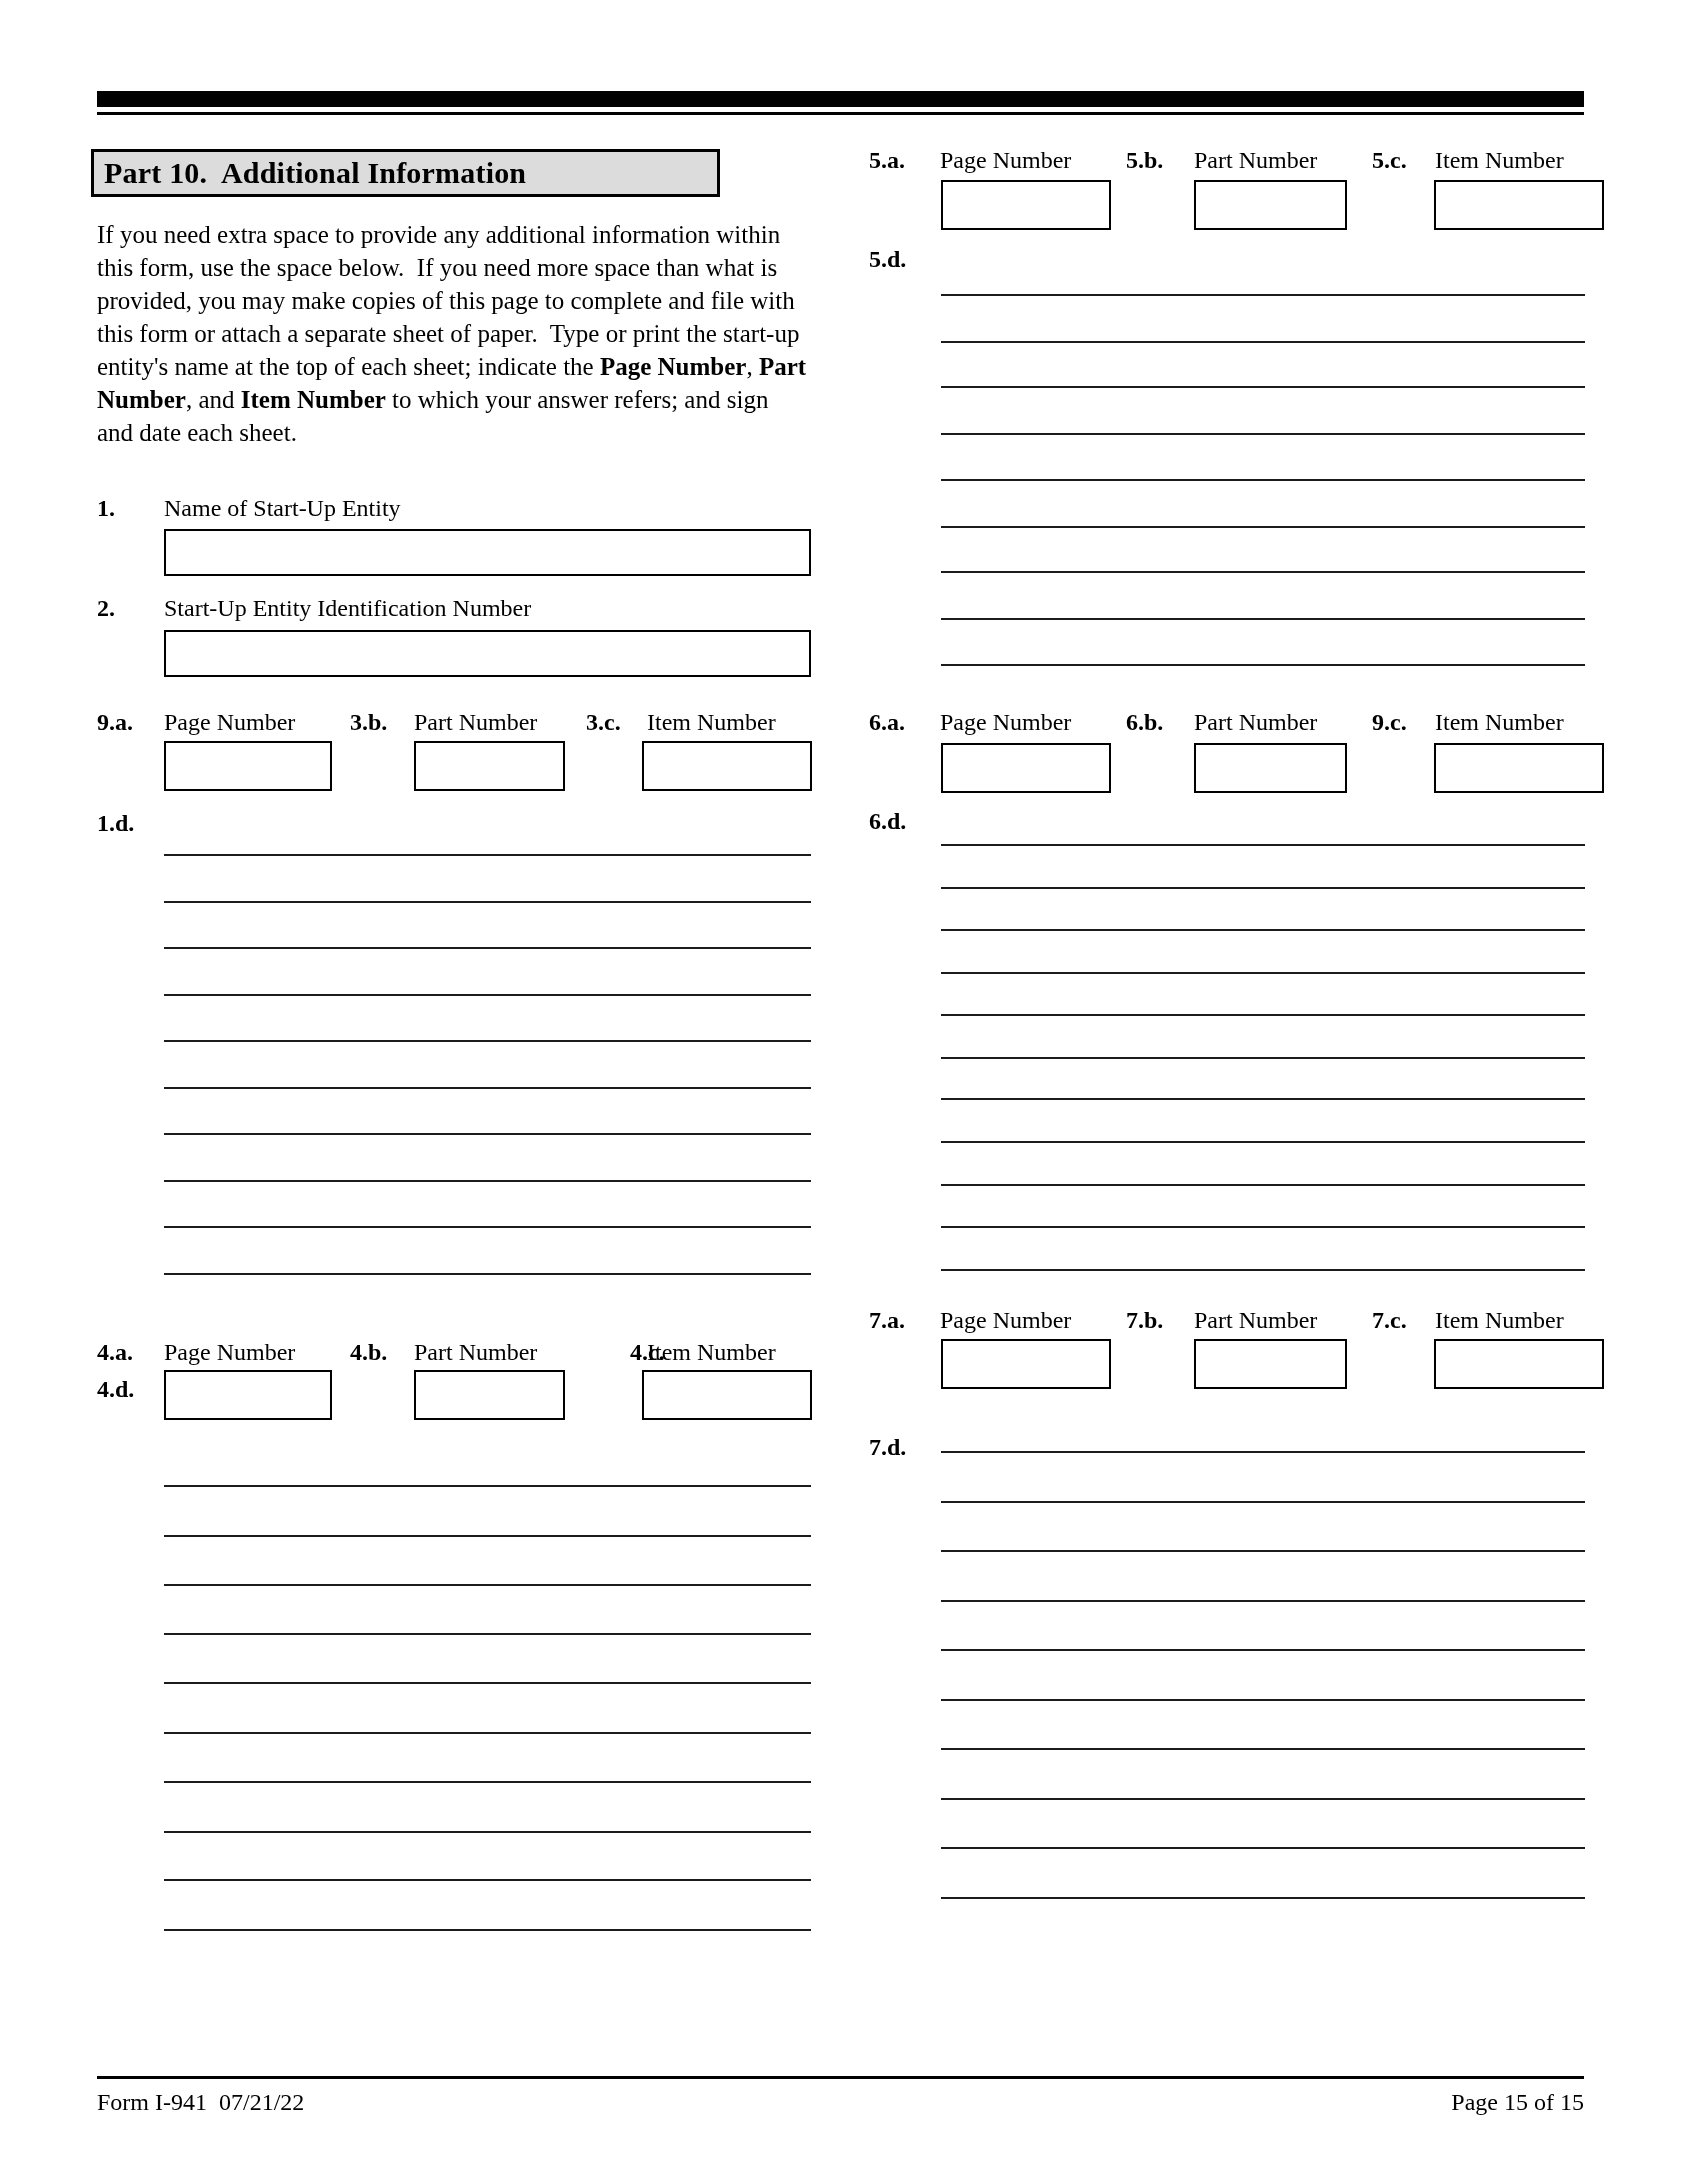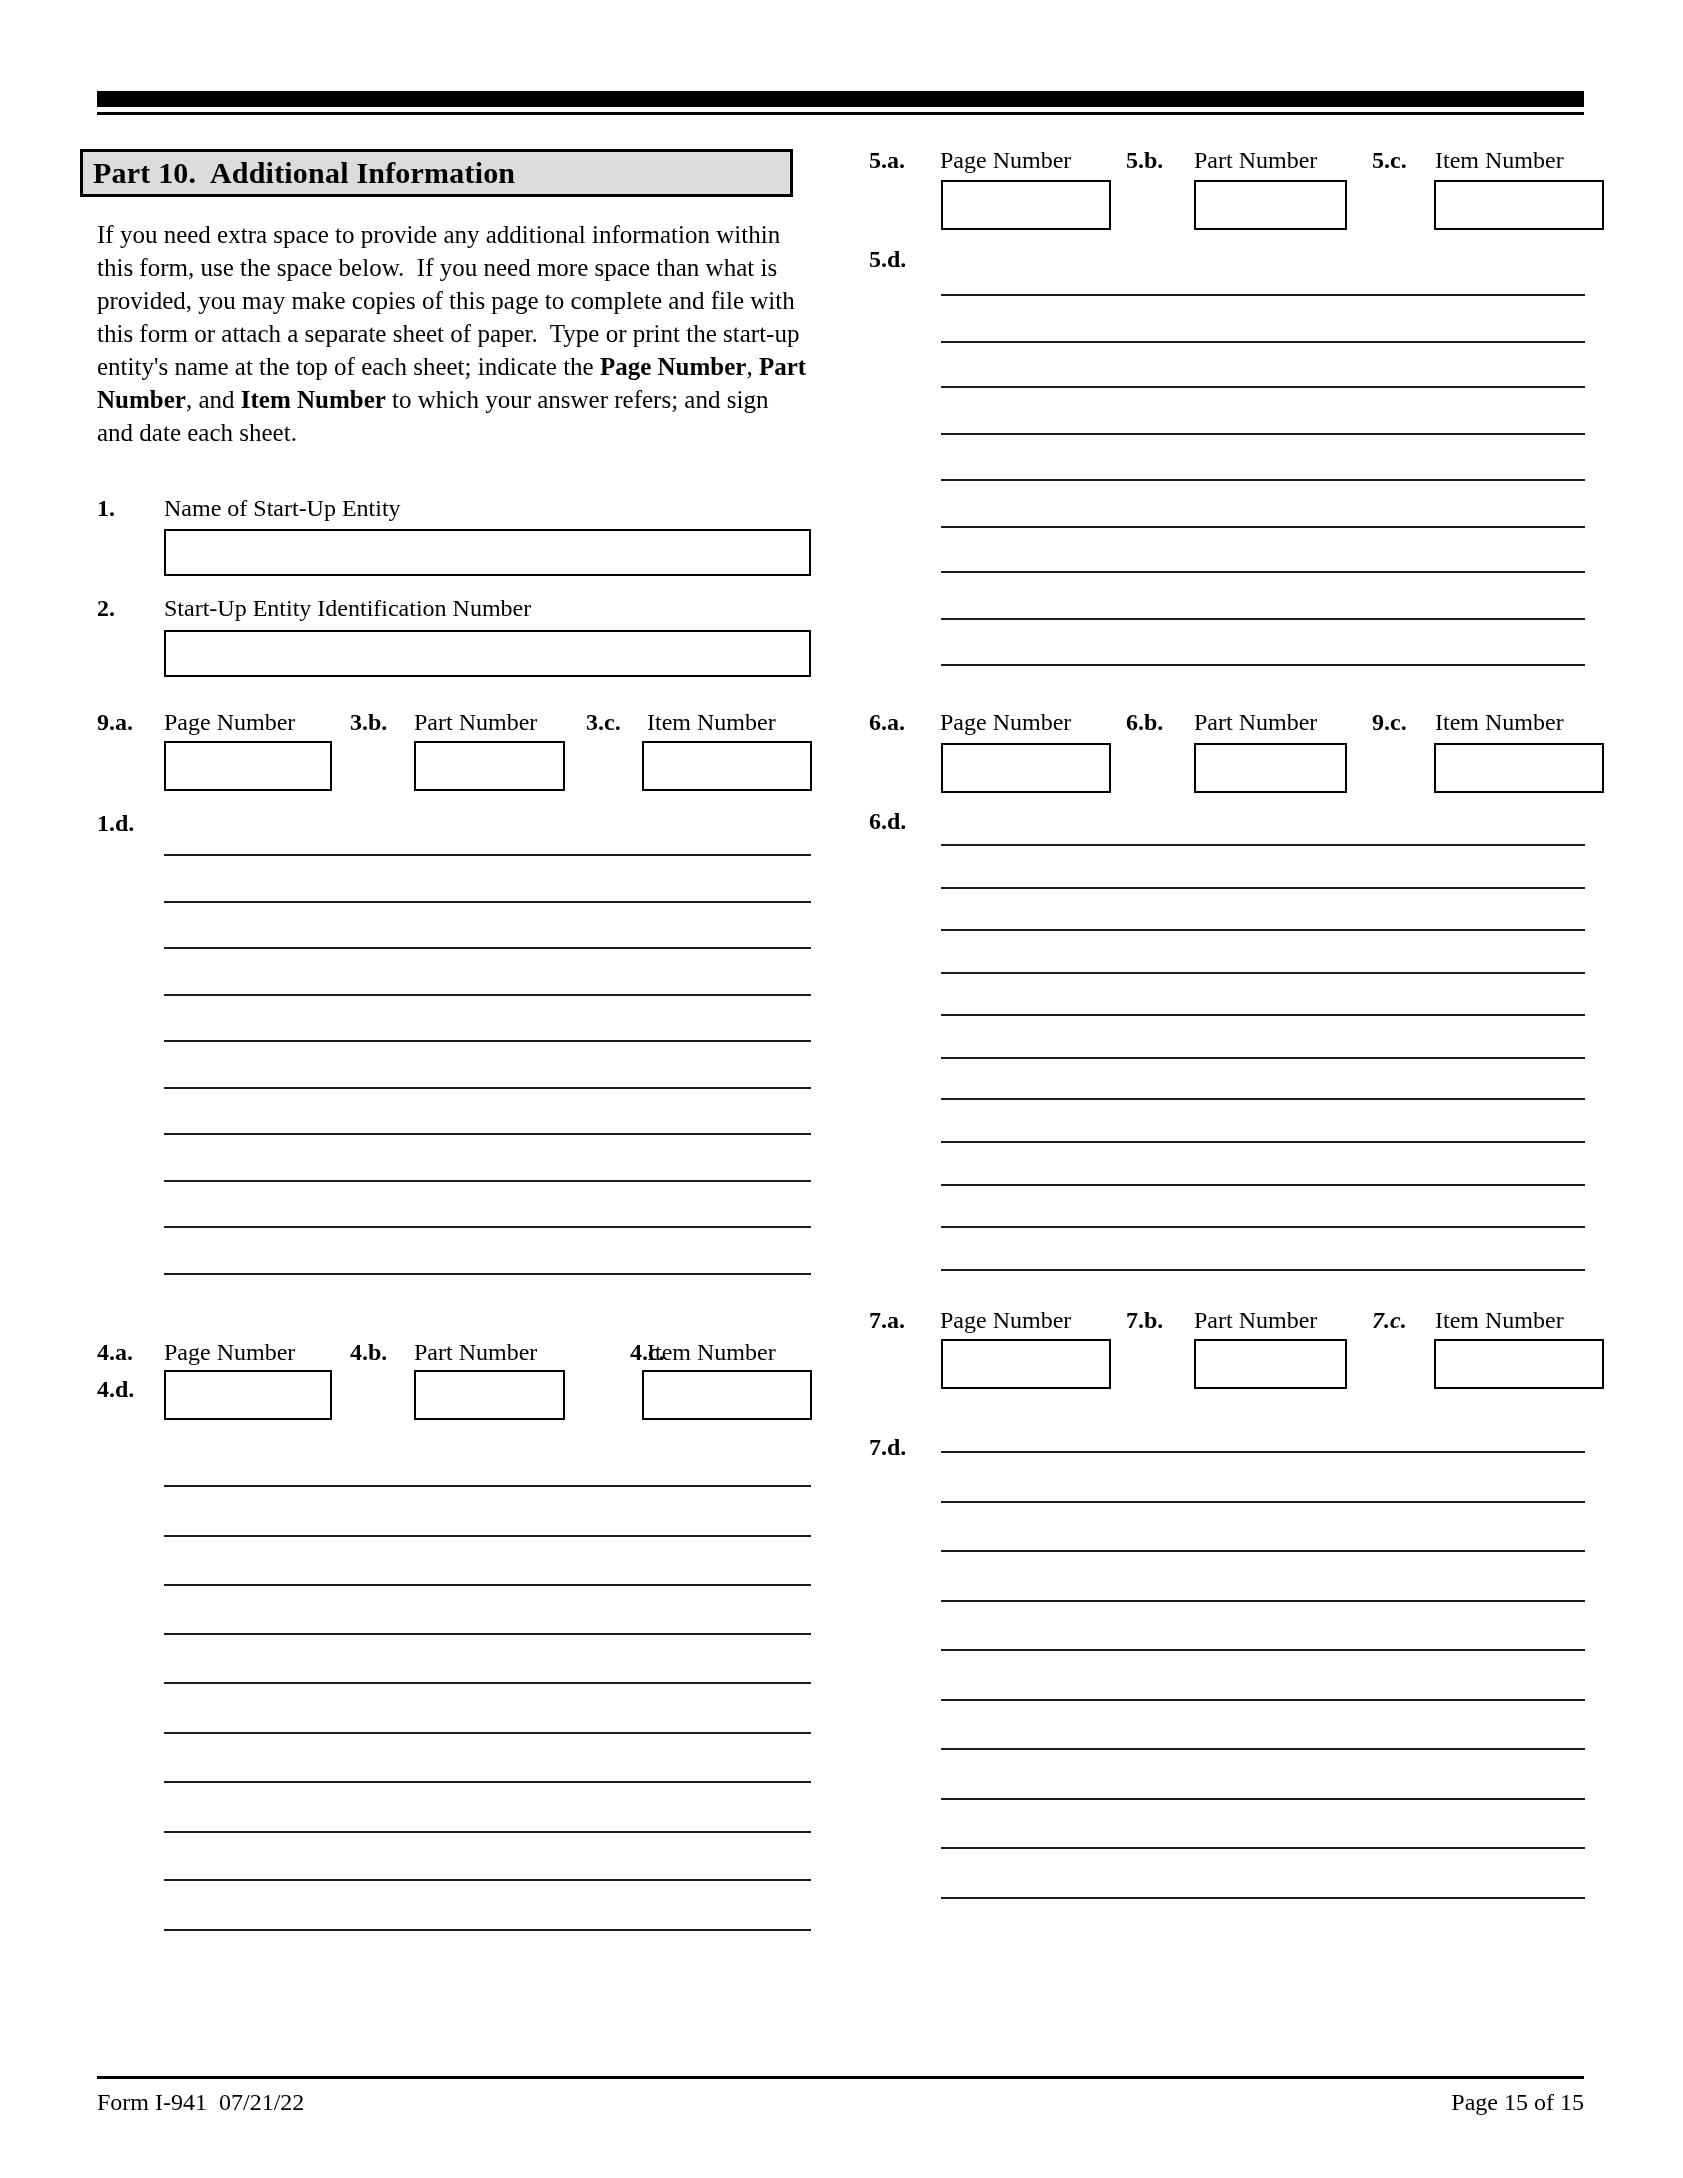--- a/index.html
+++ b/index.html
@@ -29,21 +29,21 @@
   .footer-text { font-size:24px; }
 </style>
 </head>
 <body>
 
 <div class="page">
 
   <div class="abs bar" style="left:97px; top:91px; width:1487px; height:16px;"></div>
   <div class="abs thinline" style="left:97px; top:112px; width:1487px; height:3px;"></div>
 
-  <div class="abs part-header" style="left:80px; top:149px; width:713px; height:48px;">
+  <div class="abs part-header" style="left:91px; top:149px; width:629px; height:48px;">
     <span>Part 10.&nbsp; Additional Information</span>
   </div>
 
   <div class="abs para" style="left:97px; top:218px; width:711px;"><span>If you need extra space to provide any additional information within this form, use the space below.&nbsp; If you need more space than what is provided, you may make copies of this page to complete and file with this form or attach a separate sheet of paper.&nbsp; Type or print the start-up entity's name at the top of each sheet; indicate the </span><span style="font-weight: bold;">Page Number</span><span>, </span><span style="font-weight: bold;">Part Number</span><span>, and </span><span style="font-weight: bold;">Item Number</span><span> to which your answer refers; and sign and date each sheet.</span></div>
 
   <div class="abc-row" style="left:97px; top:495px; width:715px;">
     <span class="num" style="left:0;">1.</span>
     <span class="lbl" style="left:67px;">Name of Start-Up Entity</span>
   </div>
   <div class="fieldbox" style="left:164px; top:529px; width:647px; height:47px;"></div>
@@ -152,21 +152,21 @@
       <div class="rule" style="top: 340px;"></div>
       <div class="rule" style="top: 382px;"></div>
       <div class="rule" style="top: 425px;"></div>
     </div>
 
   <div class="abc-row" style="left:869px; top:1307px; width:715px;">
     <span class="num" style="left:0;">7.a.</span>
     <span class="lbl" style="left:71px;">Page Number</span>
     <span class="num" style="left:257px;">7.b.</span>
     <span class="lbl" style="left:325px;">Part Number</span>
-    <span class="num" style="left:503px;font-style:italic;">7.c.</span>
+    <span class="num" style="left:503px;">7.c.</span>
     <span class="lbl" style="left:566px;">Item Number</span>
   </div>
   <div class="fieldbox" style="left:941px; top:1339px; width:170px; height:50px;"></div>
   <div class="fieldbox" style="left:1194px; top:1339px; width:153px; height:50px;"></div>
   <div class="fieldbox" style="left:1434px; top:1339px; width:170px; height:50px;"></div>
   <div class="dnum" style="left:869px; top:1406px;margin-top:28px;">7.d.</div>
   <div class="rules" style="left:941px; top:1451px; width:644px; height:497px;">
       <div class="rule" style="top: 0px;"></div>
       <div class="rule" style="top: 50px;"></div>
       <div class="rule" style="top: 99px;"></div>

